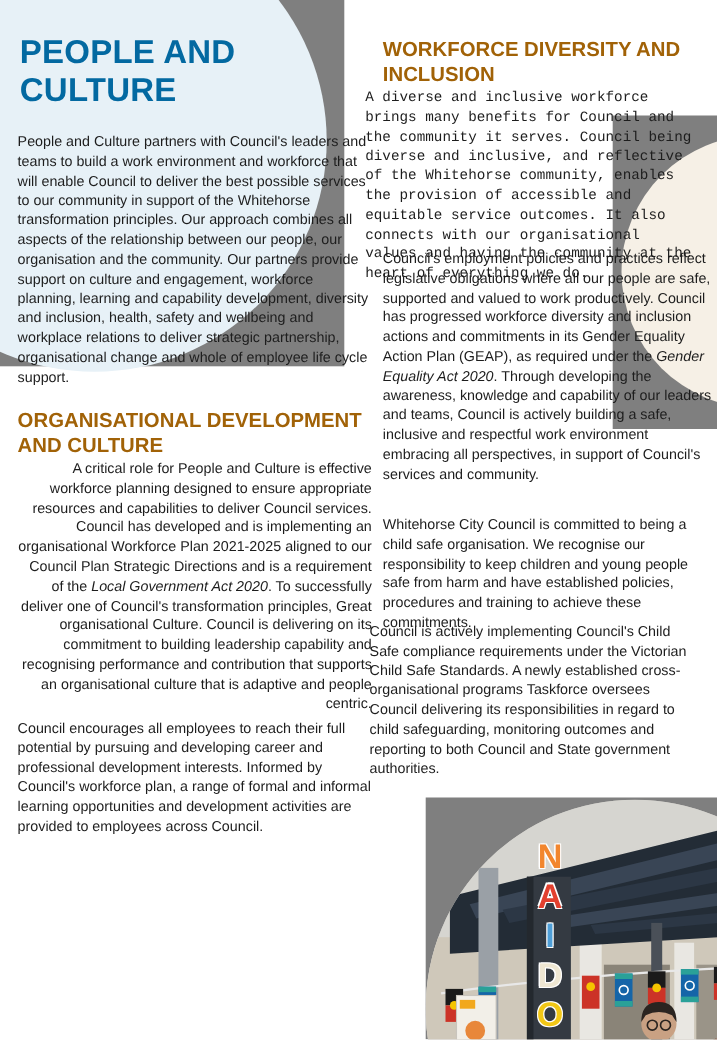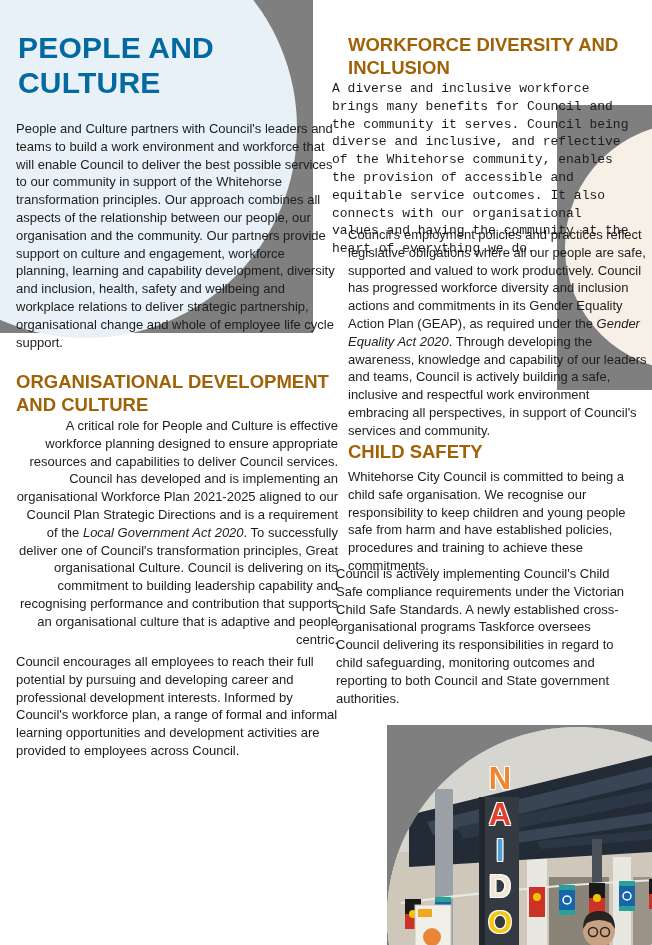--- a/index.html
+++ b/index.html
@@ -68,23 +68,20 @@
   </div>
 
   <div class="abs" style="left:332px;top:80px;width:300px;font-family:Liberation Mono, monospace;">
     <p class="body">A diverse and inclusive workforce brings many benefits for Council and the community it serves. Council being diverse and inclusive, and reflective of the Whitehorse community, enables the provision of accessible and equitable service outcomes. It also connects with our organisational values and having the community at the heart of everything we do.</p>
   </div>
 
   <div class="abs" style="left:348px;top:226px;width:300px;">
     <p class="body"><span>Council's employment policies and practices reflect legislative obligations where all our people are safe, supported and valued to work productively. Council has progressed workforce diversity and inclusion actions and commitments in its Gender Equality Action Plan (GEAP), as required under the </span><i>Gender Equality Act 2020</i><span>. Through developing the awareness, knowledge and capability of our leaders and teams, Council is actively building a safe, inclusive and respectful work environment embracing all perspectives, in support of Council's services and community.</span></p>
   </div>
 
-  <div class="abs" style="left:348px;top:440px;width:300px;">
-    <h2 class="sec">CHILD SAFETY</h2>
-  </div>
 
   <div class="abs" style="left:348px;top:450px;width:300px;margin-top:18px;">
     <p class="body">Whitehorse City Council is committed to being a child safe organisation. We recognise our responsibility to keep children and young people safe from harm and have established policies, procedures and training to achieve these commitments.</p>
   </div>
 
   <div class="abs" style="left:336px;top:565px;width:300px;">
     <p class="body">Council is actively implementing Council's Child Safe compliance requirements under the Victorian Child Safe Standards. A newly established cross-organisational programs Taskforce oversees Council delivering its responsibilities in regard to child safeguarding, monitoring outcomes and reporting to both Council and State government authorities.</p>
   </div>
 
   <div id="photo-circle">

